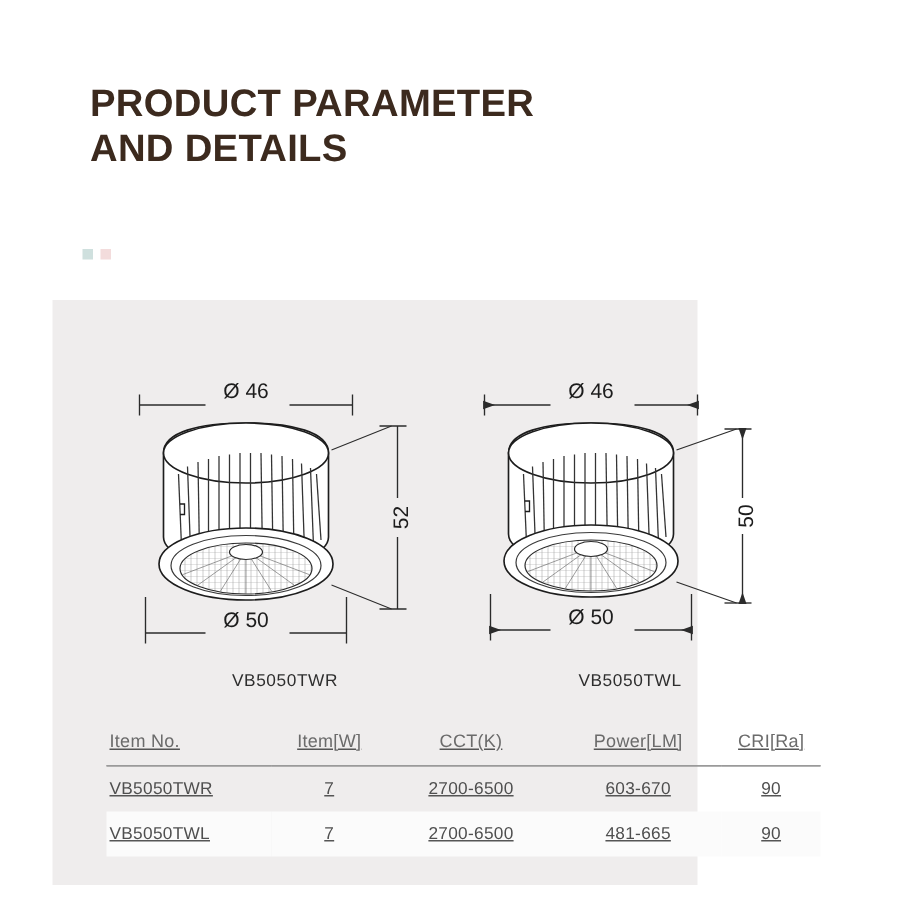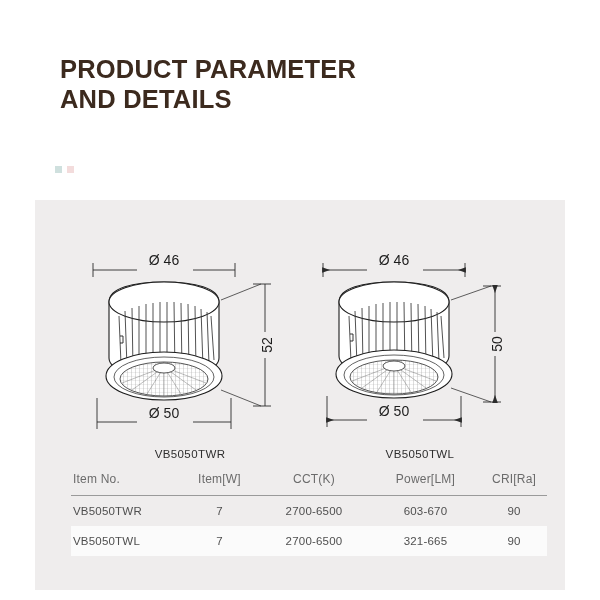--- a/index.html
+++ b/index.html
@@ -54,21 +54,21 @@
     height: 7px;
   }
   .dot-teal { background: #cfe0de; }
   .dot-pink { background: #f3dcdc; }
 
   
   #spec-panel {
     position: absolute;
     left: 35px;
     top: 200px;
-    width: 530px;
+    width: 430px;
     height: 390px;
     background: #efeded;
   }
 
   
   #drawings {
     position: absolute;
     left: 0;
     top: 0;
     width: 530px;
@@ -96,25 +96,26 @@
     text-align: center;
     font-size: 11.5px;
     color: #2e2e2e;
     letter-spacing: 0.4px;
   }
 
   
   #spec-table {
     position: absolute;
     left: 36px;
-    top: 270px;
+    top: 285px;
     width: 476px;
     border-collapse: collapse;
     font-size: 11.5px;
     color: #555555;
+    text-decoration: underline;
   }
   #spec-table th {
     font-weight: normal;
     color: #6b6b6b;
     font-size: 12px;
     padding: 2px 0 9px 0;
     border-bottom: 1.4px solid #9a9a9a;
     text-align: center;
     letter-spacing: 0.2px;
   }
@@ -311,18 +312,18 @@
         <td class="col-item">VB5050TWR</td>
         <td class="col-power">7</td>
         <td class="col-cct">2700-6500</td>
         <td class="col-lumen">603-670</td>
         <td class="col-cri">90</td>
       </tr>
       <tr class="alt">
         <td class="col-item">VB5050TWL</td>
         <td class="col-power">7</td>
         <td class="col-cct">2700-6500</td>
-        <td class="col-lumen">321-665</td>
+        <td class="col-lumen">481-665</td>
         <td class="col-cri">90</td>
       </tr>
     </tbody>
   </table>
 </div>
 
 </body></html>

